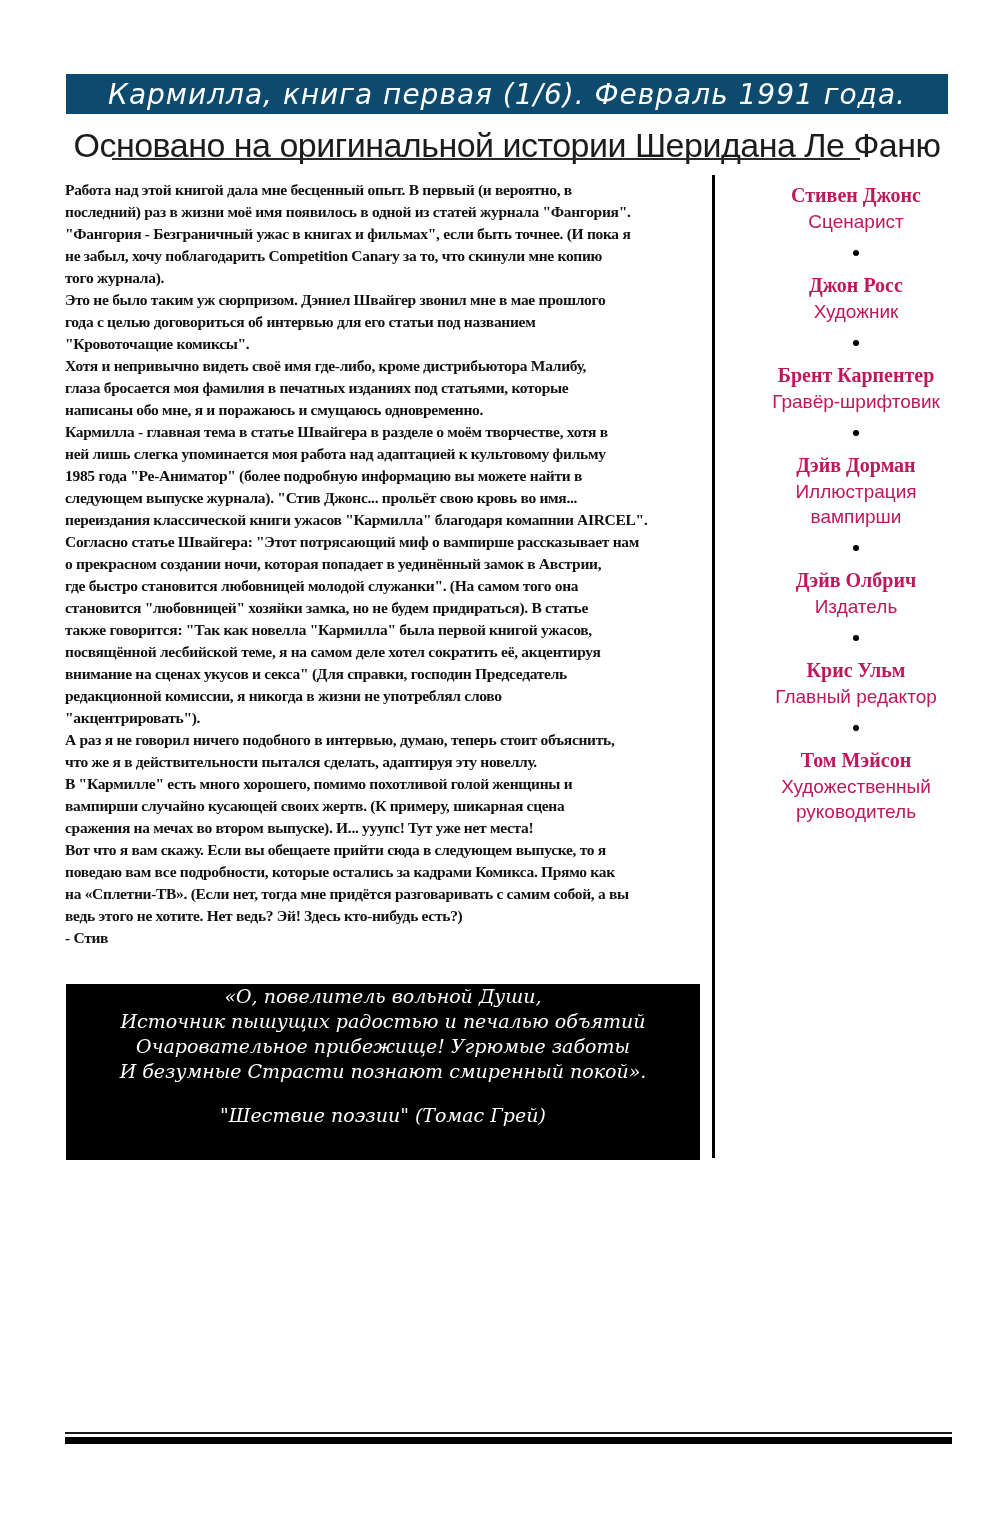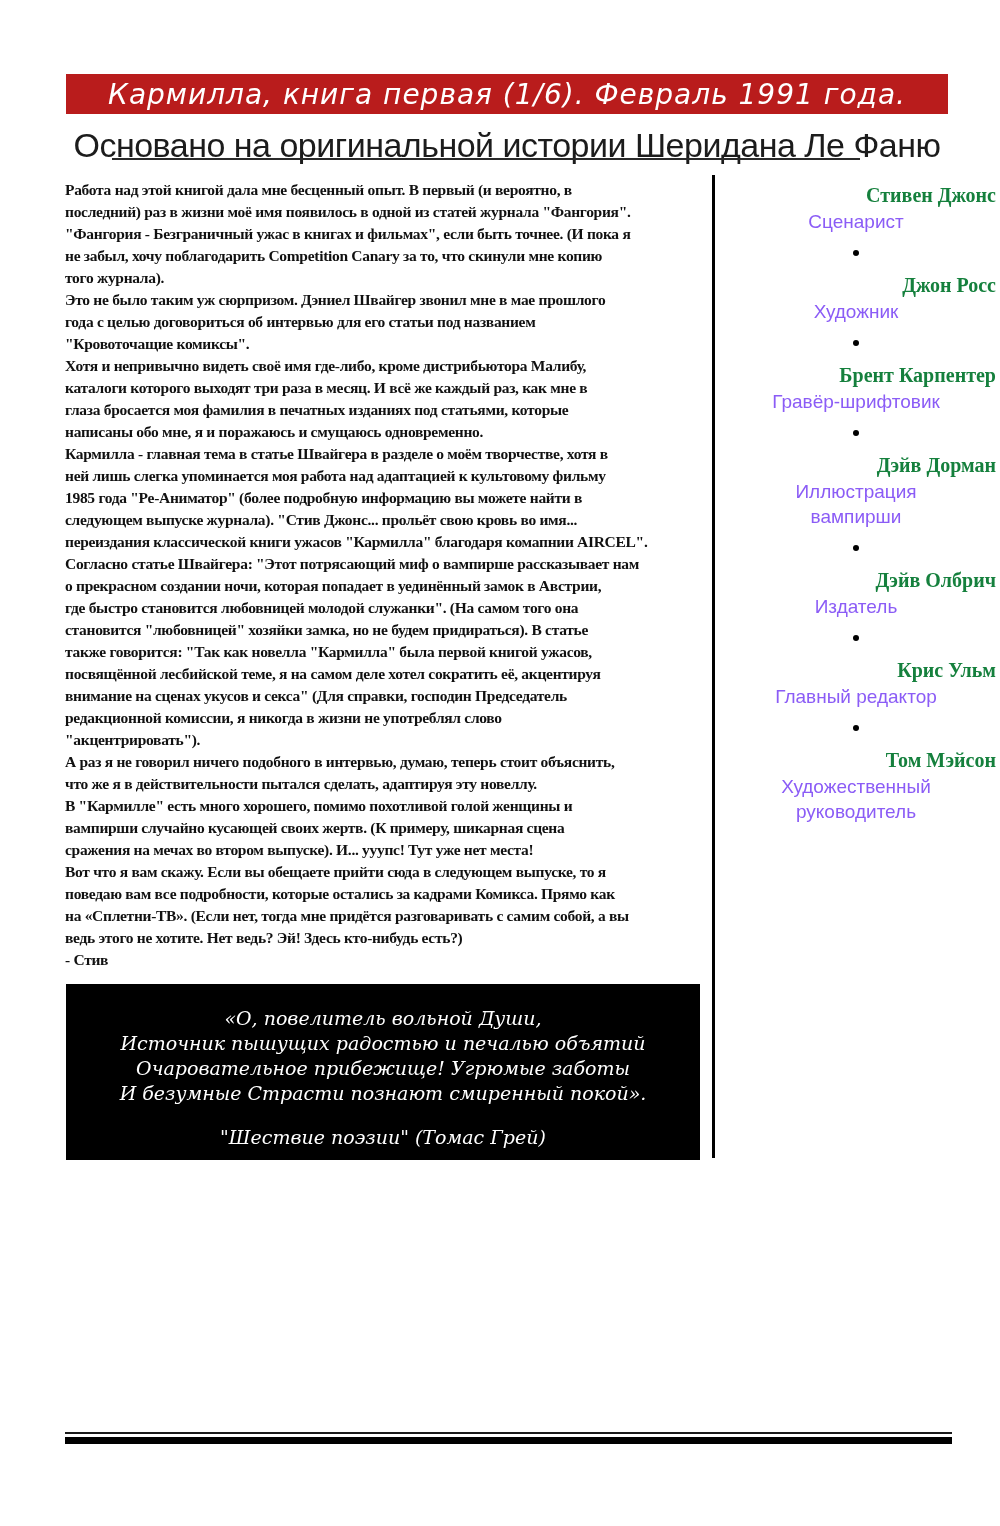--- a/index.html
+++ b/index.html
@@ -7,21 +7,21 @@
     position:relative;
     width:1000px;height:1526px;
     background:#ffffff;
     margin:0 auto;
     overflow:hidden;
     font-family:"Liberation Sans",sans-serif;
   }
   
   .banner{
     position:absolute;left:66px;top:74px;width:882px;height:40px;
-    background:#b91c1c;
+    background:#0c4a6e;
     display:flex;align-items:center;justify-content:center;
   }
   .banner-text{
     color:#ffffff;
     font-family:"DejaVu Sans",sans-serif;
     font-style:italic;
     font-size:28px;
     letter-spacing:1px;
     white-space:nowrap;
   }
@@ -60,43 +60,42 @@
   
   .credits-col{
     position:absolute;left:716px;top:182px;width:280px;
     text-align:center;
   }
   .credit-name{
     font-family:"Liberation Serif",serif;
     font-weight:700;
     font-size:20px;
     line-height:27px;
-    color:#15803d;
-    white-space:nowrap;
-    text-align:right;
+    color:#be185d;
+    white-space:nowrap;
   }
   .credit-role{
     font-family:"Liberation Sans",sans-serif;
     font-size:19px;
     line-height:25px;
-    color:#8b5cf6;
+    color:#be185d;
     max-width:215px;
     margin:0 auto;
   }
   .credit-sep{
     width:6px;height:6px;border-radius:50%;
     background:#000000;
     margin:16px auto;
   }
   
   .quote-box{
     position:absolute;left:66px;top:984px;width:634px;height:176px;
     background:#000000;
     box-sizing:border-box;
-    padding-top:22px;
+    padding-top:0;
     text-align:center;
   }
   .quote-line{
     color:#ffffff;
     font-family:"DejaVu Serif",serif;
     font-style:italic;
     font-size:19px;
     line-height:25px;
     white-space:nowrap;
   }
@@ -132,21 +131,20 @@
   <div class="body-col" id="body-col">
       <div class="body-line">Работа над этой книгой дала мне бесценный опыт. В первый (и вероятно, в</div>
       <div class="body-line">последний) раз в жизни моё имя появилось в одной из статей журнала "Фангория".</div>
       <div class="body-line">"Фангория - Безграничный ужас в книгах и фильмах", если быть точнее. (И пока я</div>
       <div class="body-line">не забыл, хочу поблагодарить Competition Canary за то, что скинули мне копию</div>
       <div class="body-line">того журнала).</div>
       <div class="body-line">Это не было таким уж сюрпризом. Дэниел Швайгер звонил мне в мае прошлого</div>
       <div class="body-line">года с целью договориться об интервью для его статьи под названием</div>
       <div class="body-line">"Кровоточащие комиксы".</div>
       <div class="body-line">Хотя и непривычно видеть своё имя где-либо, кроме дистрибьютора Малибу,</div>
-      <div class="body-line">каталоги которого выходят три раза в месяц. И всё же каждый раз, как мне в</div>
       <div class="body-line">глаза бросается моя фамилия в печатных изданиях под статьями, которые</div>
       <div class="body-line">написаны обо мне, я и поражаюсь и смущаюсь одновременно.</div>
       <div class="body-line">Кармилла - главная тема в статье Швайгера в разделе о моём творчестве, хотя в</div>
       <div class="body-line">ней лишь слегка упоминается моя работа над адаптацией к культовому фильму</div>
       <div class="body-line">1985 года "Ре-Аниматор" (более подробную информацию вы можете найти в</div>
       <div class="body-line">следующем выпуске журнала). "Стив Джонс... прольёт свою кровь во имя...</div>
       <div class="body-line">переиздания классической книги ужасов "Кармилла" благодаря комапнии AIRCEL".</div>
       <div class="body-line">Согласно статье Швайгера: "Этот потрясающий миф о вампирше рассказывает нам</div>
       <div class="body-line">о прекрасном создании ночи, которая попадает в уединённый замок в Австрии,</div>
       <div class="body-line">где быстро становится любовницей молодой служанки". (На самом того она</div>

